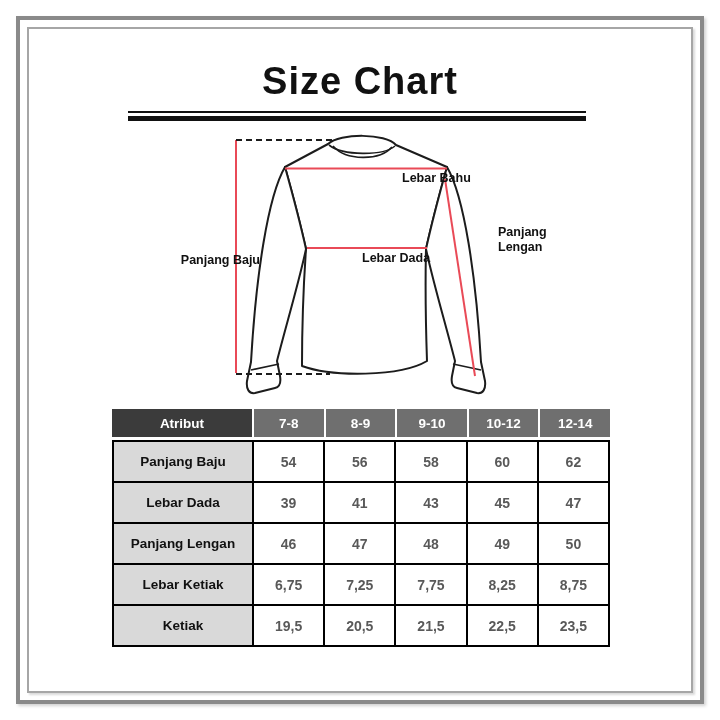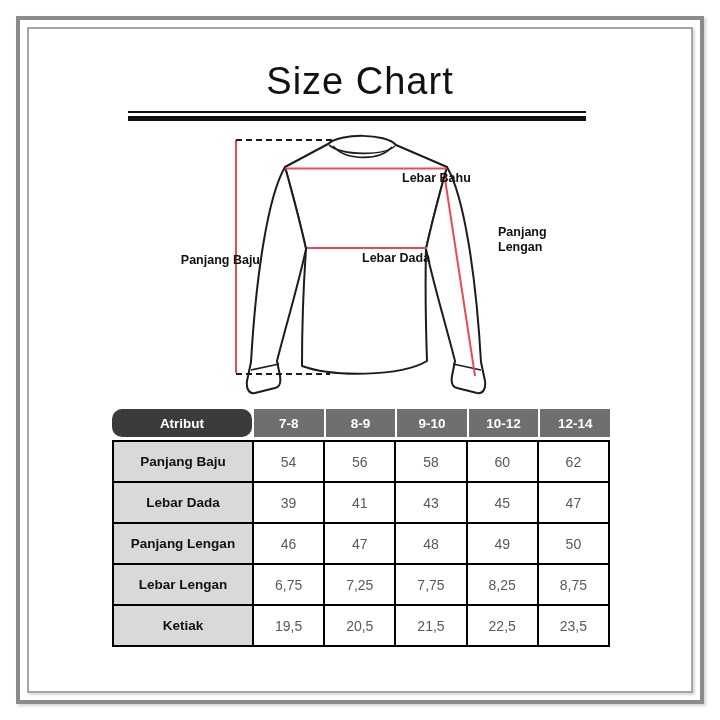--- a/index.html
+++ b/index.html
@@ -18,21 +18,21 @@
   }
   .frame-inner {
     position: absolute; left: 27px; top: 27px; right: 27px; bottom: 27px;
     border: 2px solid var(--frame-inner, #a6a6a6);
     box-shadow: 2px 2px 2px rgba(0,0,0,0.15);
   }
   
   .title {
     position: absolute; left: 0; right: 0; top: 60px;
     margin: 0; text-align: center;
-    font-size: 38px; font-weight: 400; letter-spacing: 1px;
+    font-size: 38px; font-weight: 700; letter-spacing: 1px;
     color: var(--ink, #111111);
   }
   .title-rule { position: absolute; left: 128px; top: 111px; width: 458px; }
   .rule-thin  { height: 2px; background: var(--ink, #111111); margin-bottom: 3px; }
   .rule-thick { height: 5px; background: var(--ink, #111111); }
   
   .diagram { position: absolute; left: 130px; top: 130px; width: 460px; height: 280px; }
   .diagram svg { position: absolute; left: 0; top: 0; }
   .shirt   { fill: #ffffff; stroke: var(--outline, #1c1c1c); stroke-width: 2; stroke-linejoin: round; }
   .detail  { fill: none; stroke: var(--outline, #1c1c1c); stroke-width: 1.6; }
@@ -51,31 +51,32 @@
   .thead {
     display: grid; grid-template-columns: 140px repeat(5, 1fr);
     grid-template-rows: 28px; gap: 2px; background: #ffffff;
     margin-bottom: 3px;
   }
   .th {
     display: flex; align-items: center; justify-content: center;
     background: var(--header-size-bg, #6f6f6f);
     color: #ffffff; font-weight: 700; font-size: 13.5px;
   }
-  .th-attr { background: var(--header-attr-bg, #3b3b3b); border-radius: 10px; }
+  .th-attr { background: var(--header-attr-bg, #3b3b3b); }
   .tbody {
     display: grid; grid-template-columns: 138px repeat(5, 1fr);
     grid-auto-rows: 39px; gap: 2px;
     background: #000000; border: 2px solid #000000;
   }
   .trow { display: contents; }
   .td {
     display: flex; align-items: center; justify-content: center;
     background: #ffffff; font-size: 14px;
     color: var(--value-text, #595959);
+    font-weight: bold;
   }
   .td-attr {
     background: var(--attr-cell-bg, #d9d9d9);
     color: #111111; font-weight: 700; font-size: 13.5px;
   }
   
   .footnote {
     position: absolute; left: 112px; top: 650px;
     font-size: 12px; color: #4a4a4a; letter-spacing: 0.2px;
   }
@@ -154,21 +155,21 @@
       </div>
       <div class="trow">
         <div class="td td-attr">Panjang Lengan</div>
         <div class="td">46</div>
         <div class="td">47</div>
         <div class="td">48</div>
         <div class="td">49</div>
         <div class="td">50</div>
       </div>
       <div class="trow">
-        <div class="td td-attr">Lebar Lengan</div>
+        <div class="td td-attr">Lebar Ketiak</div>
         <div class="td">6,75</div>
         <div class="td">7,25</div>
         <div class="td">7,75</div>
         <div class="td">8,25</div>
         <div class="td">8,75</div>
       </div>
       <div class="trow">
         <div class="td td-attr">Ketiak</div>
         <div class="td">19,5</div>
         <div class="td">20,5</div>

